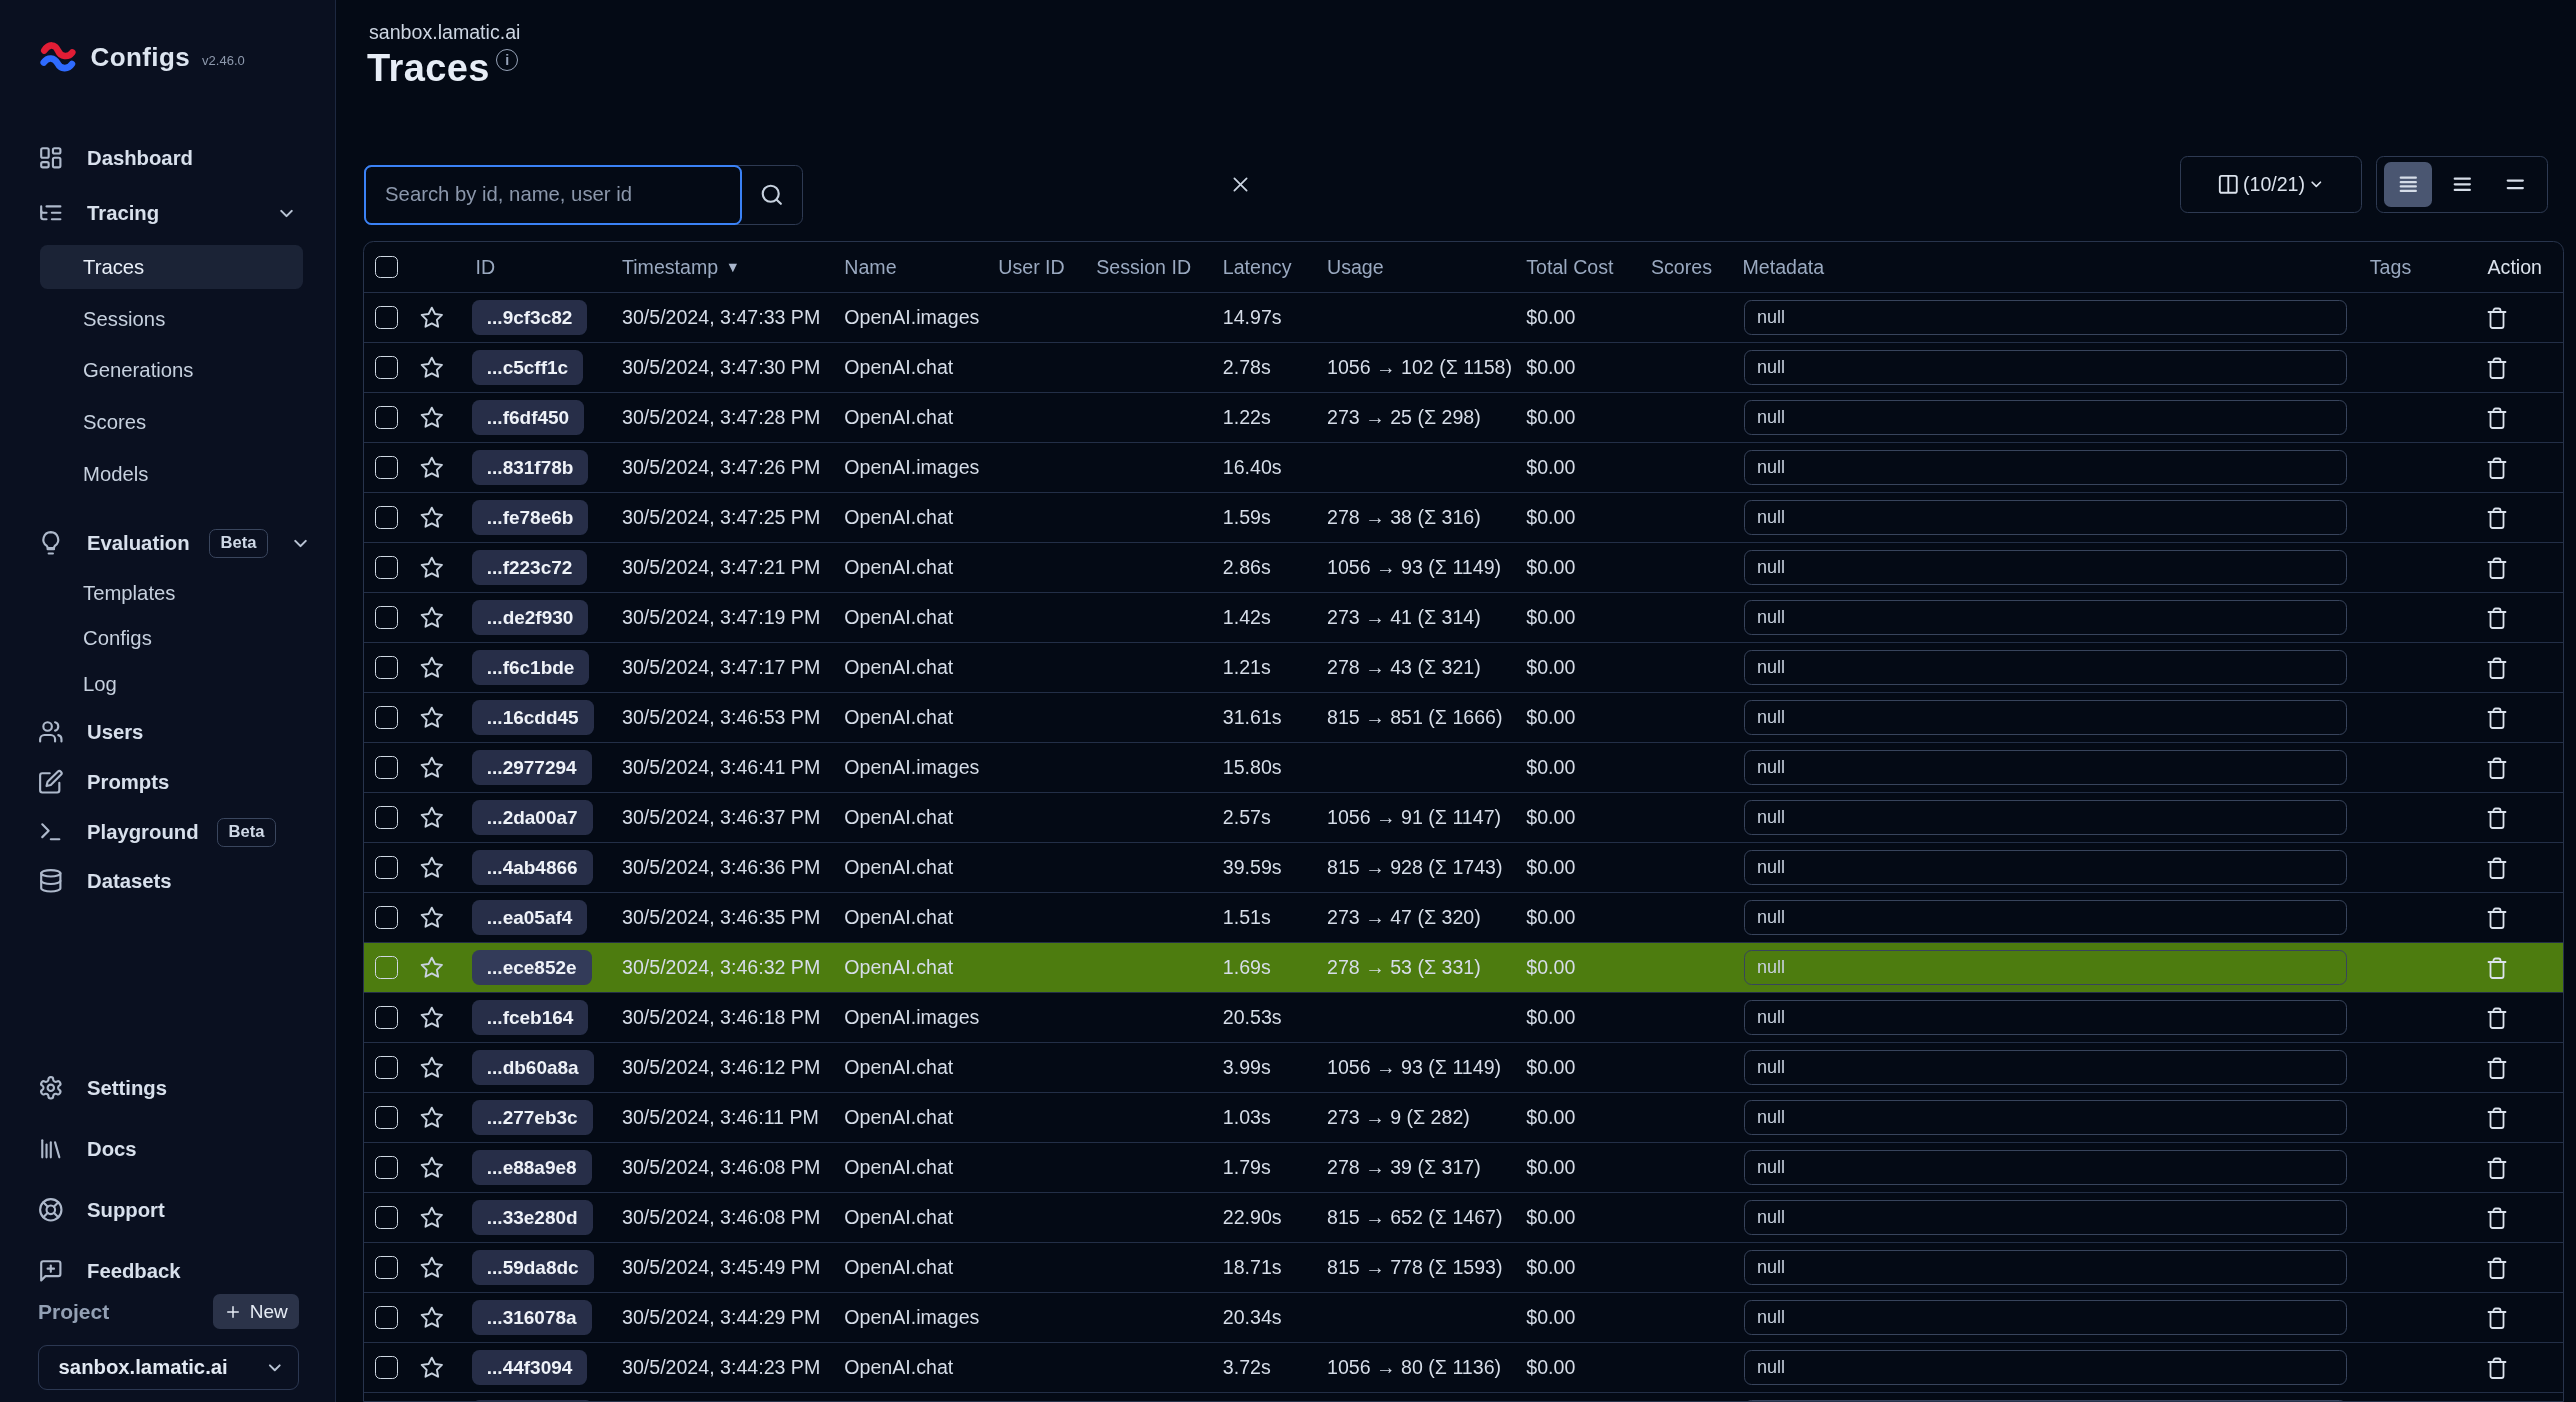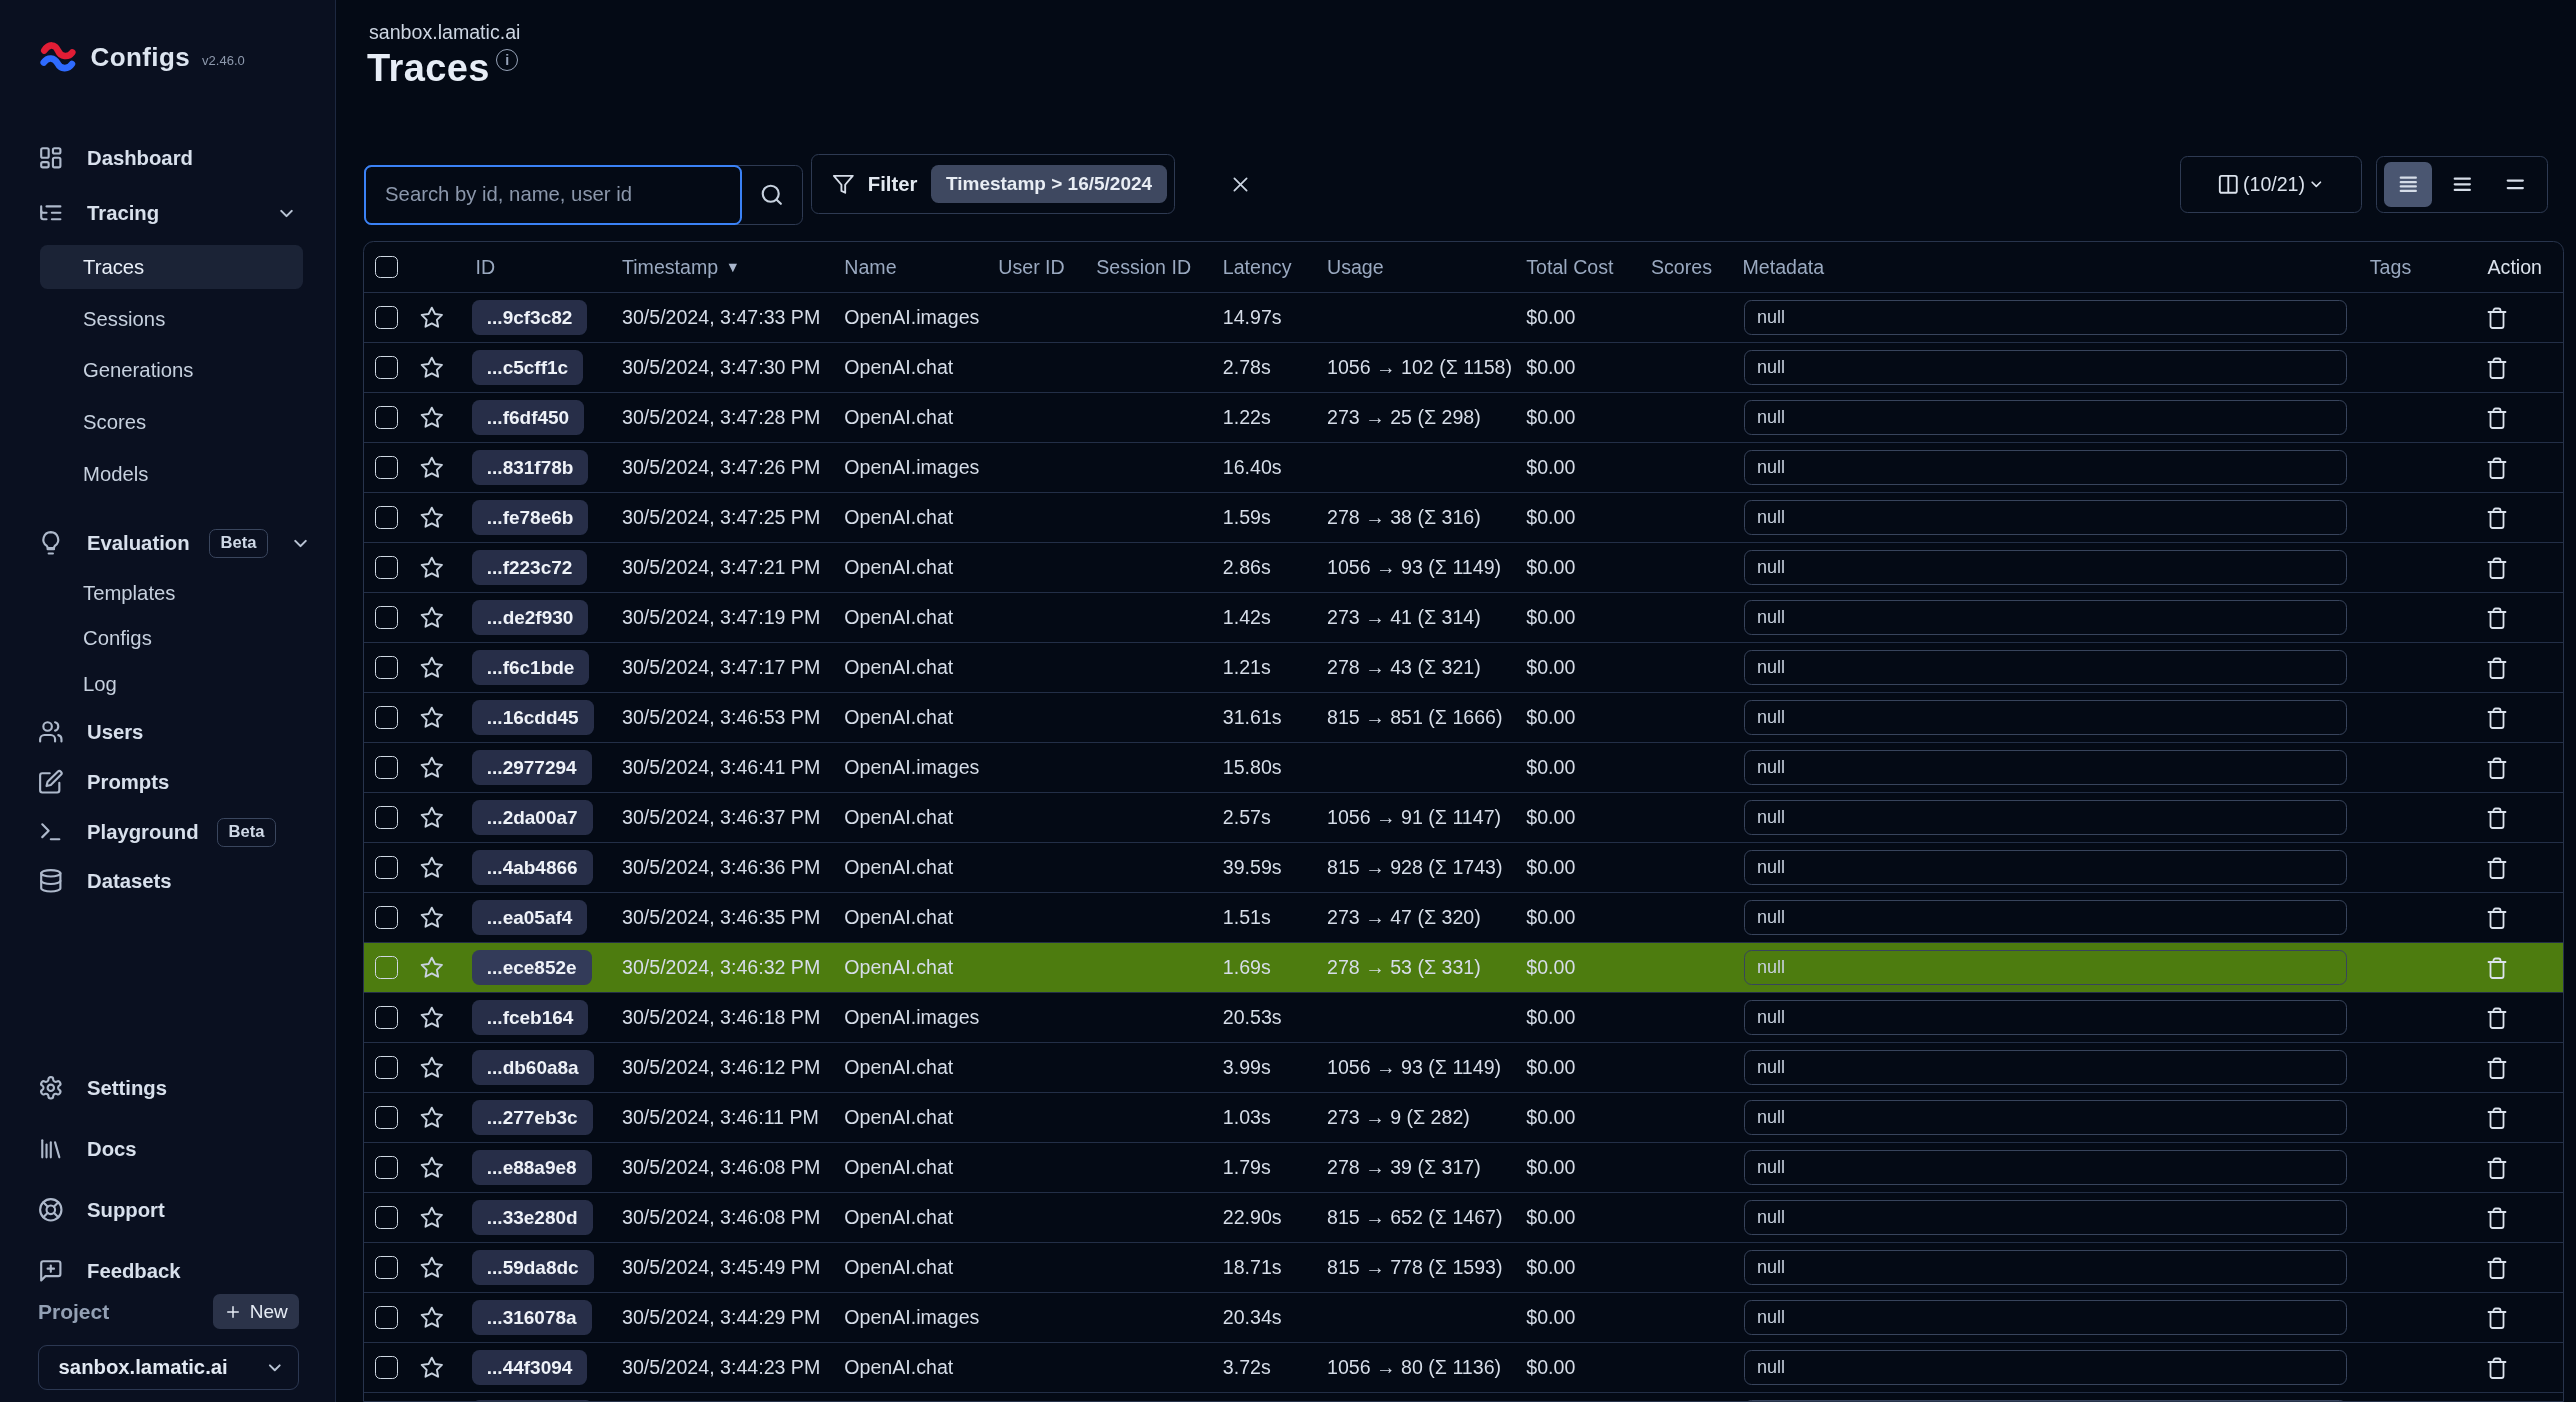--- a/index.html
+++ b/index.html
@@ -334,27 +334,20 @@
     <div class="search-wrap">
       <input class="search-input" value="" placeholder="Search by id, name, user id" style="">
       <div class="search-icon-box">
         <svg width="25.6" height="25.6" viewBox="0 0 24 24" fill="none" stroke="currentColor" stroke-width="2" stroke-linecap="round">
             <circle cx="11" cy="11" r="7.5"></circle>
             <line x1="20.5" y1="20.5" x2="16.3" y2="16.3"></line>
           </svg>
       </div>
     </div>
 
-    <div class="filter-btn">
-      <svg width="22.6" height="22.6" viewBox="0 0 24 24" fill="none" stroke="#d6dde8" stroke-width="2" stroke-linejoin="round">
-          <polygon points="22 3 2 3 10 12.5 10 19 14 21 14 12.5 22 3"></polygon>
-        </svg>
-      <span class="filter-label">Filter</span>
-      <span class="filter-chip">Timestamp &gt; 16/5/2024</span>
-    </div>
     <div class="clear-filter">
       <svg width="21" height="21" viewBox="0 0 24 24" fill="none" stroke="currentColor" stroke-width="2" stroke-linecap="round">
           <line x1="5" y1="5" x2="19" y2="19"></line>
           <line x1="19" y1="5" x2="5" y2="19"></line>
         </svg>
     </div>
 
     <div class="columns-btn">
       <svg width="22.6" height="22.6" viewBox="0 0 24 24" fill="none" stroke="currentColor" stroke-width="2">
           <rect x="3" y="3" width="18" height="18" rx="2"></rect>

